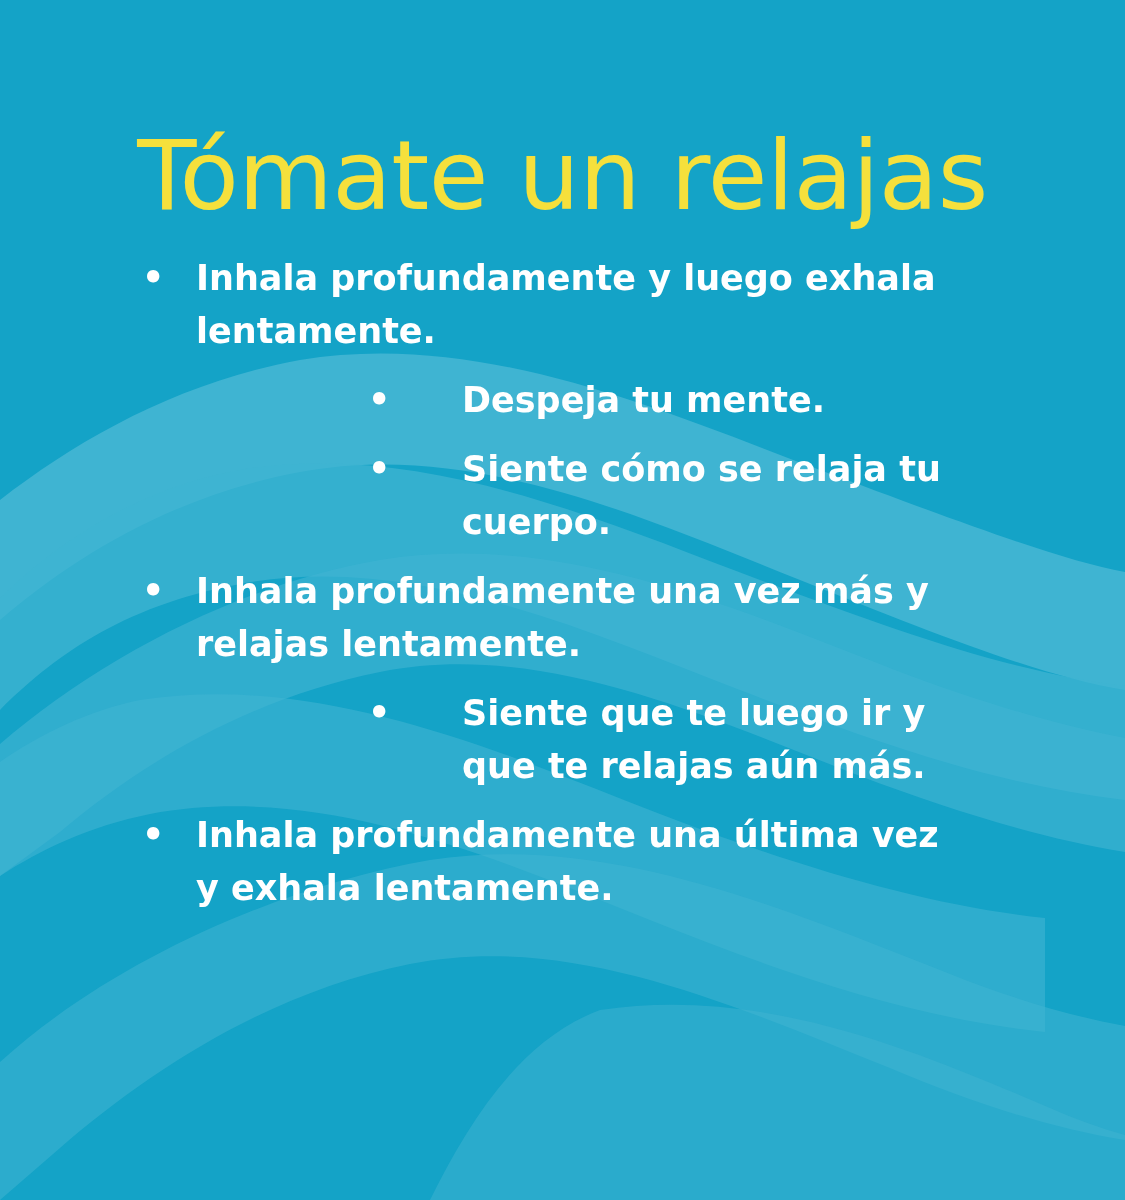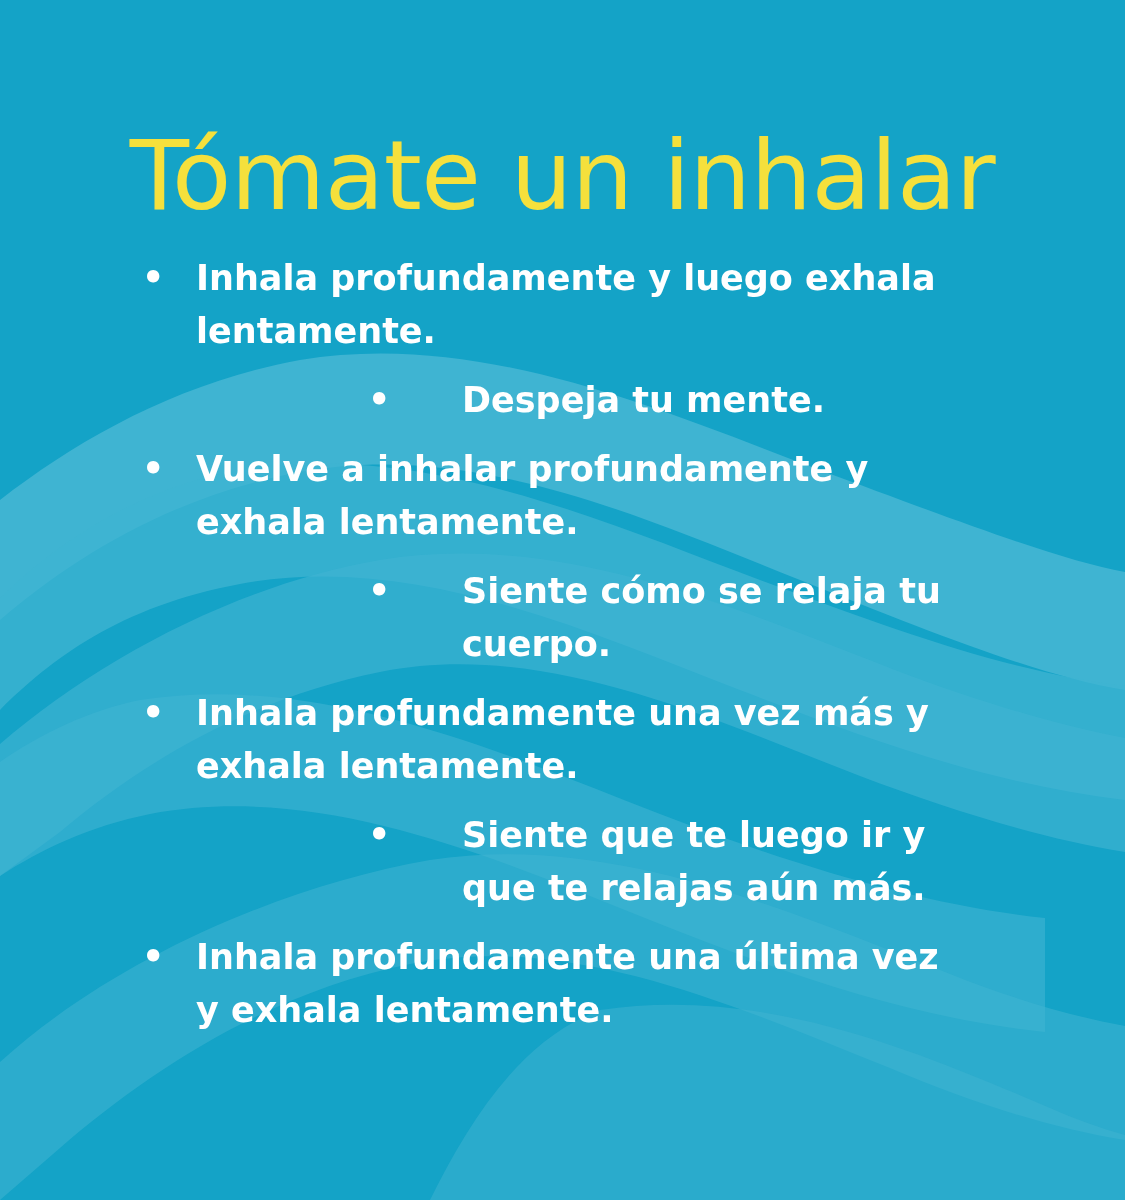--- a/index.html
+++ b/index.html
@@ -105,47 +105,43 @@
       <path d="M 240,470 C 420,440 600,520 760,580 C 900,632 1010,672 1125,686 L 1125,800 C 990,784 870,740 740,690 C 580,628 410,552 240,584 C 120,606 50,660 0,710 L 0,598 C 60,540 140,488 240,470 Z" opacity="0.75"></path>
       <path d="M 380,560 C 560,530 740,610 900,672 C 980,702 1060,726 1125,738 L 1125,852 C 1040,838 950,810 860,776 C 700,714 540,640 380,672 C 250,698 140,764 60,832 L 0,876 L 0,744 C 100,658 240,584 380,560 Z" opacity="0.65"></path>
       <path d="M 140,700 C 320,672 500,752 660,814 C 800,868 930,906 1045,918 L 1045,1032 C 910,1018 780,972 650,920 C 490,856 320,782 150,814 C 90,826 40,850 0,876 L 0,762 C 40,734 90,710 140,700 Z" opacity="0.6"></path>
       <path d="M 430,860 C 610,832 790,912 950,974 C 1010,998 1070,1016 1125,1026 L 1125,1140 C 1050,1128 970,1102 890,1068 C 730,1004 570,932 410,964 C 270,992 150,1070 60,1148 L 0,1200 L 0,1062 C 110,962 280,886 430,860 Z" opacity="0.55"></path>
       <path d="M 600,1010 C 760,986 910,1048 1050,1108 C 1075,1119 1100,1128 1125,1135 L 1125,1200 L 430,1200 C 470,1120 520,1040 600,1010 Z" opacity="0.5"></path>
     </g>
   </svg>
 
   <div id="content">
 
-    <h1 class="title">Tómate un inhalar</h1>
+    <h1 class="title">Tómate un relajas</h1>
 
     <ul class="list">
 
       <li class="item level-1">
         <span class="bullet"></span>
         <span class="item-text">Inhala profundamente y luego exhala lentamente.</span>
       </li>
 
       <li class="item level-2">
         <span class="bullet"></span>
         <span class="item-text">Despeja tu mente.</span>
       </li>
 
-      <li class="item level-1">
-        <span class="bullet"></span>
-        <span class="item-text">Vuelve a inhalar profundamente y exhala lentamente.</span>
-      </li>
 
       <li class="item level-2">
         <span class="bullet"></span>
         <span class="item-text">Siente cómo se relaja tu cuerpo.</span>
       </li>
 
       <li class="item level-1">
         <span class="bullet"></span>
-        <span class="item-text">Inhala profundamente una vez más y exhala lentamente.</span>
+        <span class="item-text">Inhala profundamente una vez más y relajas lentamente.</span>
       </li>
 
       <li class="item level-2">
         <span class="bullet"></span>
         <span class="item-text">Siente que te luego ir y que te relajas aún más.</span>
       </li>
 
       <li class="item level-1">
         <span class="bullet"></span>
         <span class="item-text">Inhala profundamente una última vez y exhala lentamente.</span>

